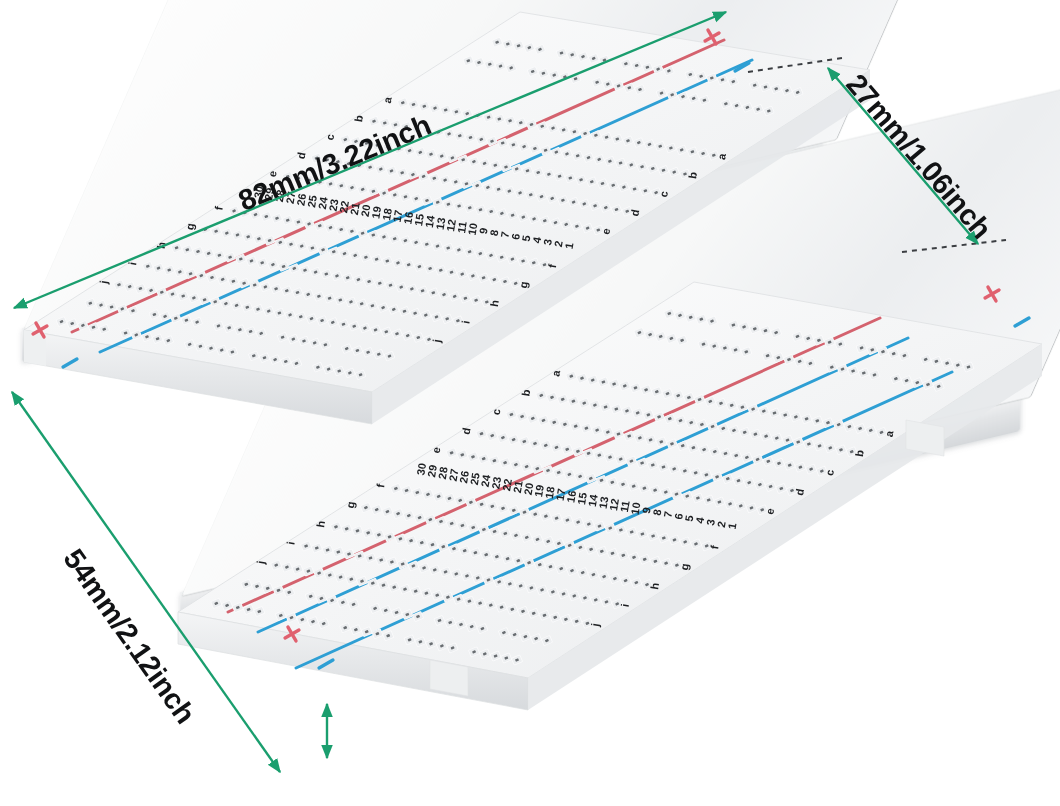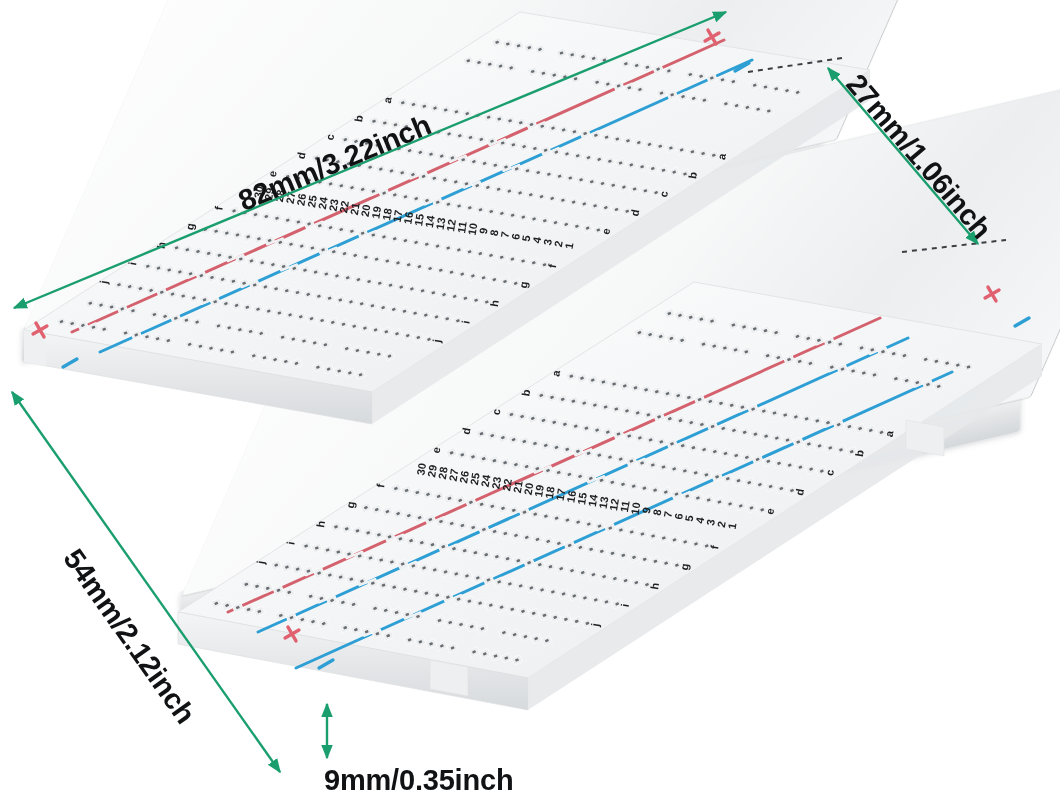--- a/index.html
+++ b/index.html
@@ -1065,15 +1065,14 @@
       <line x1="327" y1="704" x2="327" y2="758" stroke="#1a9e6e" stroke-width="2.4" marker-start="url(#ah)" marker-end="url(#ah)"></line>
     </g>
   </svg>
 
   <div class="dimtxt" style="left:240px;top:186px;font-size:29px;transform:rotate(-22.6deg);">82mm/3.22inch</div>
 
   <div class="dimtxt" style="left:852px;top:62px;font-size:29px;transform:rotate(49.5deg);">27mm/1.06inch</div>
 
   <div class="dimtxt" style="left:70px;top:536px;font-size:29px;transform:rotate(54.8deg);">54mm/2.12inch</div>
 
-  <div class="dimtxt" style="left:324px;top:764px;font-size:29px;">9mm/0.35inch</div>
 
 </div>
 
 </body></html>

